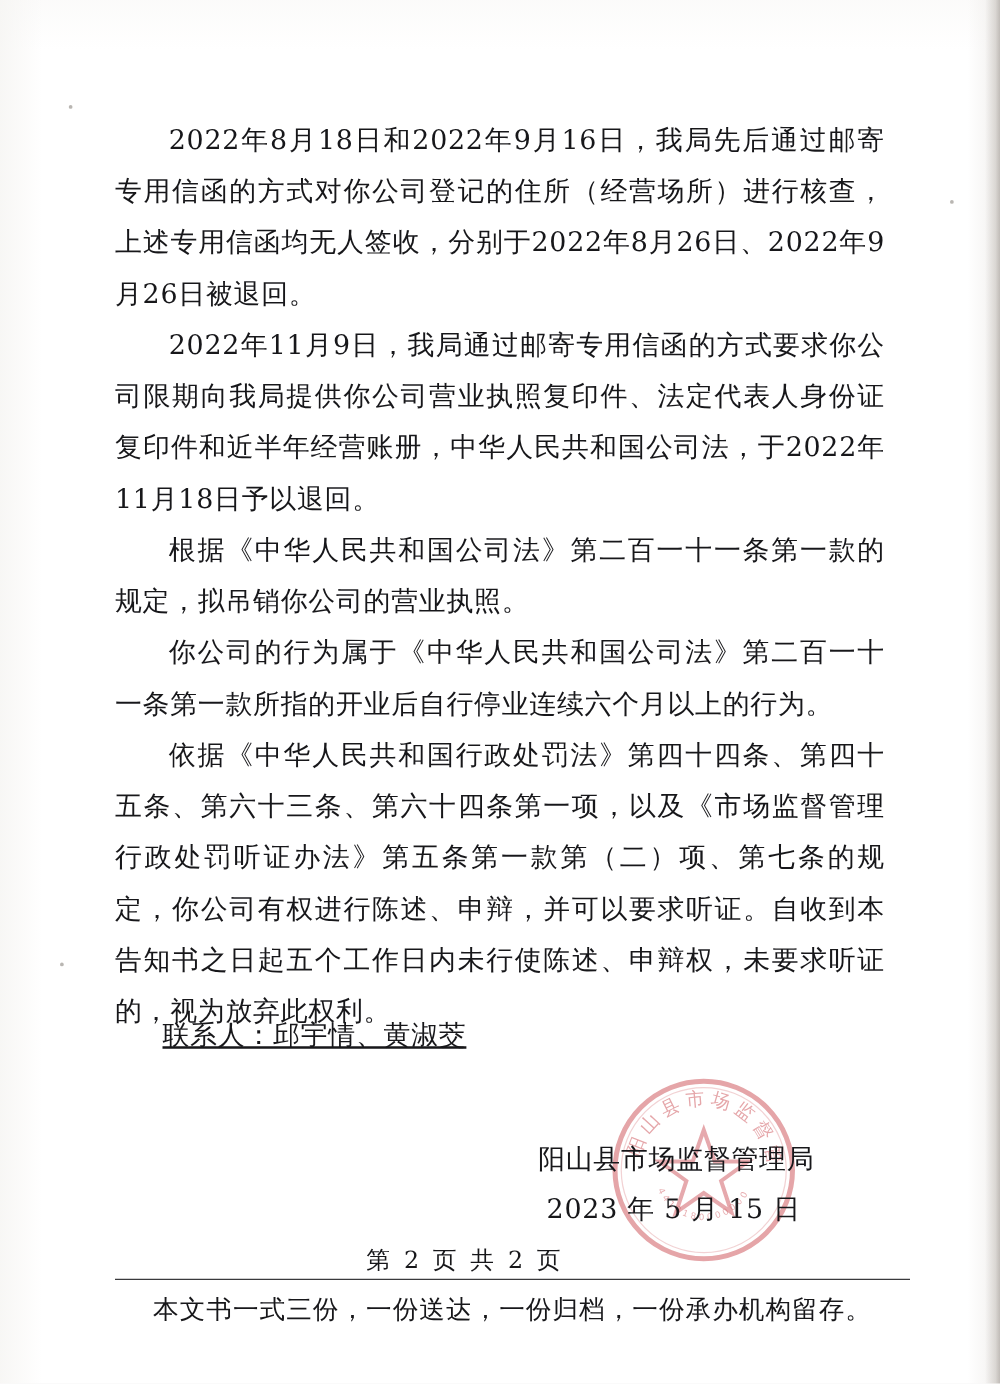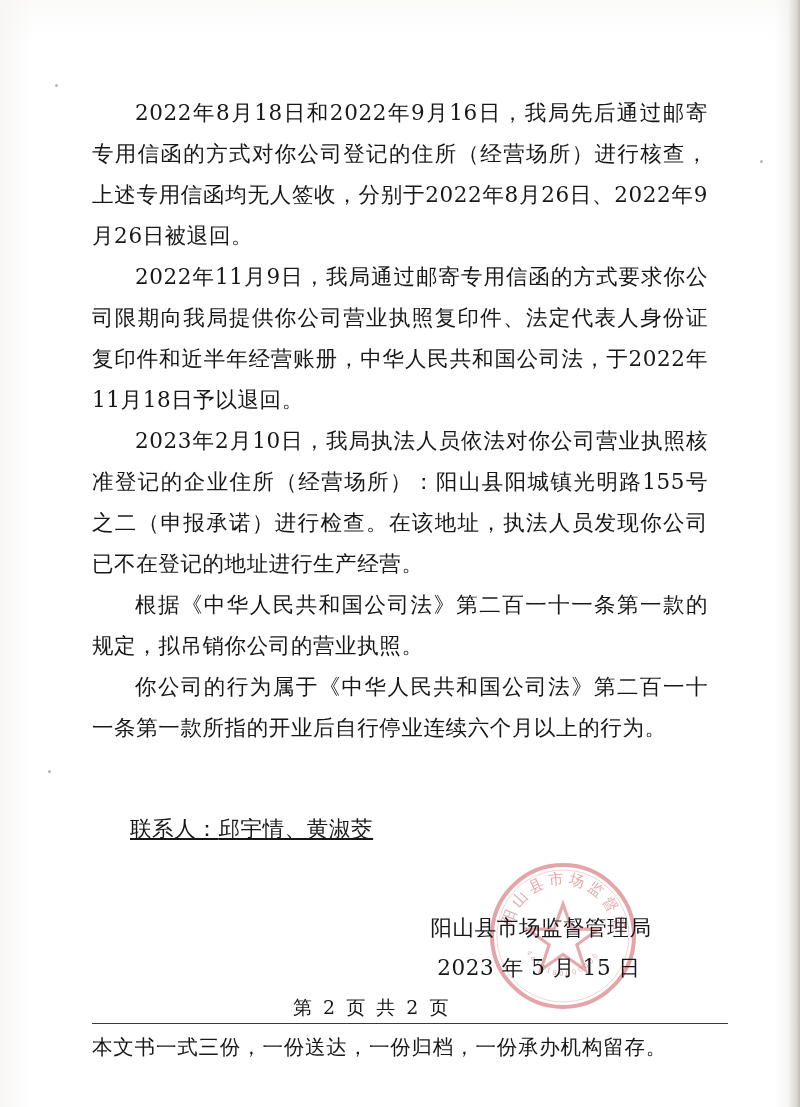--- a/index.html
+++ b/index.html
@@ -123,43 +123,43 @@
     top: 1023px;
     width: 636px;
     height: 0;
     border-top: 1.6px solid #3a3a3c;
   }
   .footer-note {
     position: absolute;
     left: 92px;
     top: 1030px;
     width: 636px;
-    text-align: left;
+    text-align: center;
     font-size: 20.5px;
     line-height: 34px;
     letter-spacing: 0.8px;
   }
 </style>
 </head>
 <body>
 
 <div class="page">
 
   <div class="paper-tone"></div>
   <div class="edge-shade"></div>
   <div class="speck" style="left:55px;top:84px;width:3px;height:3px;"></div>
   <div class="speck" style="left:760px;top:160px;width:3px;height:3px;"></div>
   <div class="speck" style="left:48px;top:770px;width:3px;height:3px;"></div>
 
   <div class="body-text">
     <p class="para">2022年8月18日和2022年9月16日，我局先后通过邮寄专用信函的方式对你公司登记的住所（经营场所）进行核查，上述专用信函均无人签收，分别于2022年8月26日、2022年9月26日被退回。</p>
     <p class="para">2022年11月9日，我局通过邮寄专用信函的方式要求你公司限期向我局提供你公司营业执照复印件、法定代表人身份证复印件和近半年经营账册，中华人民共和国公司法，于2022年11月18日予以退回。</p>
-    <p class="para">2023年2月10日，我局执法人员依法对你公司营业执照核准登记的企业住所（经营场所）：阳山县阳城镇光明路155号之二（申报承诺）进行检查。在该地址，执法人员发现你公司已不在登记的地址进行生产经营。</p>
     <p class="para">根据《中华人民共和国公司法》第二百一十一条第一款的规定，拟吊销你公司的营业执照。</p>
     <p class="para">你公司的行为属于《中华人民共和国公司法》第二百一十一条第一款所指的开业后自行停业连续六个月以上的行为。</p>
+    <p class="para">依据《中华人民共和国行政处罚法》第四十四条、第四十五条、第六十三条、第六十四条第一项，以及《市场监督管理行政处罚听证办法》第五条第一款第（二）项、第七条的规定，你公司有权进行陈述、申辩，并可以要求听证。自收到本告知书之日起五个工作日内未行使陈述、申辩权，未要求听证的，视为放弃此权利。</p>
   </div>
 
   <div class="contact-row">
     <div class="contact-person"><span>联系人：</span><span>邱宇情、黄淑茭</span></div>
   </div>
 
   <div class="seal">
     <svg viewBox="0 0 152 152" xmlns="http://www.w3.org/2000/svg">
       <defs>
         <path id="arcTop" d="M 24 76 A 52 52 0 0 1 128 76"></path>

